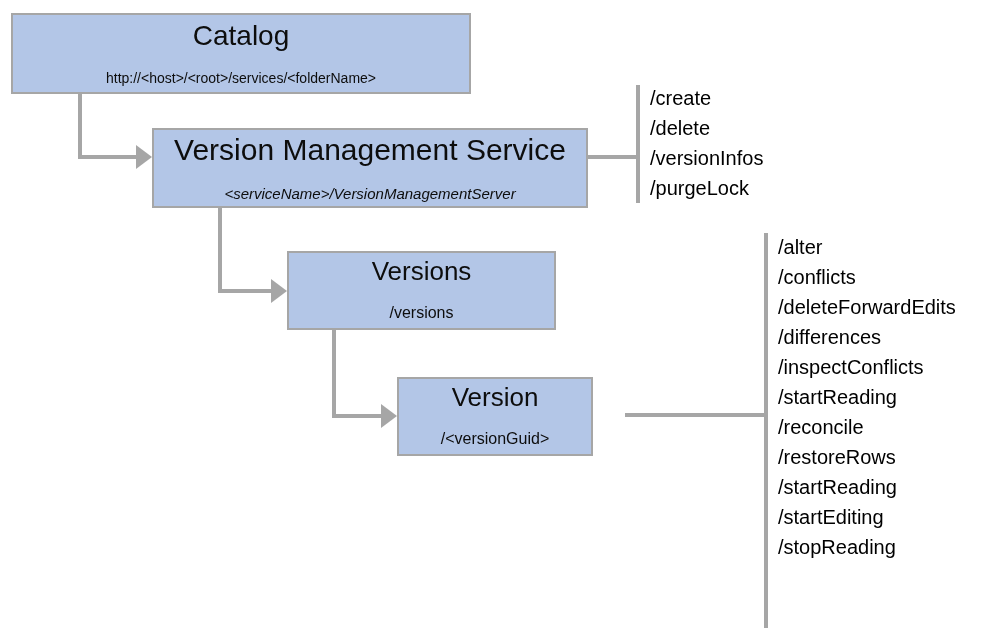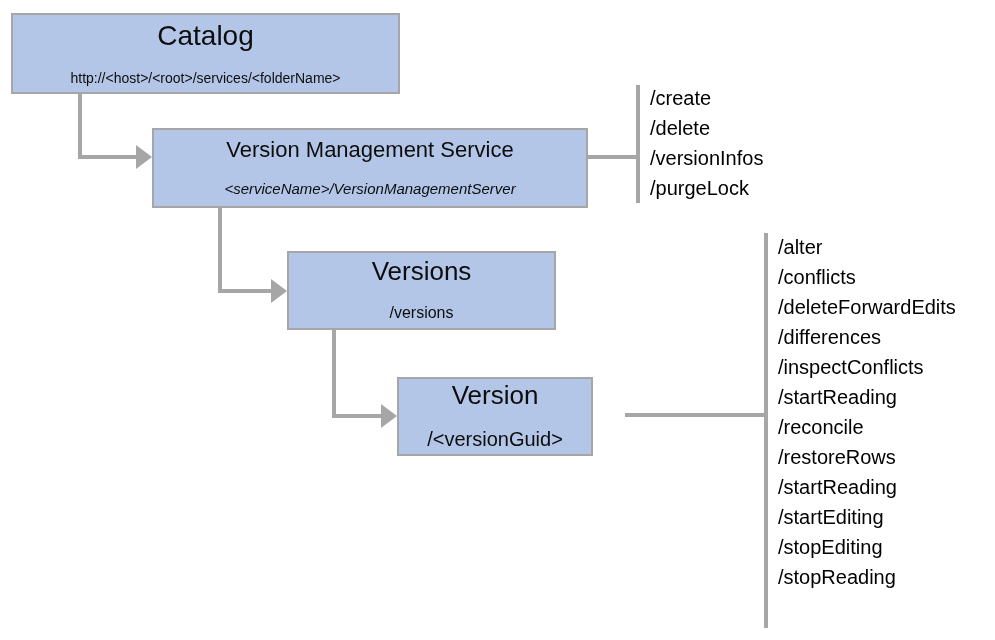--- a/index.html
+++ b/index.html
@@ -55,35 +55,35 @@
     white-space: nowrap;
   }
   .entity-subtitle {
     font-size: 15px;
     line-height: 1.15;
     margin-top: 19px;
     color: #0d0d0d;
     white-space: nowrap;
   }
 
-  #box-catalog      { left: 11px;  top: 13px;  width: 389px; height: 81px; }
+  #box-catalog      { left: 11px;  top: 13px;  width: 460px; height: 81px; }
   #box-catalog .entity-title { font-size: 28px; }
   #box-catalog .entity-subtitle { font-size: 14px; }
 
   #box-vms          { left: 152px; top: 128px; width: 436px; height: 80px; }
-  #box-vms .entity-title { font-size: 22px; text-align: center; }
+  #box-vms .entity-title { font-size: 30px; text-align: center; }
   #box-vms .entity-subtitle { font-size: 15px; font-style: italic; }
 
   #box-versions     { left: 287px; top: 251px; width: 269px; height: 79px; }
   #box-versions .entity-title { font-size: 26px; text-align: center; }
   #box-versions .entity-subtitle { font-size: 16px; }
 
   #box-version      { left: 397px; top: 377px; width: 196px; height: 79px; }
   #box-version .entity-title { font-size: 26px; }
-  #box-version .entity-subtitle { font-size: 20px; }
+  #box-version .entity-subtitle { font-size: 16px; }
 
   
   .operations-group {
     position: absolute;
   }
   .operations-rule {
     position: absolute;
     left: 0;
     top: 0;
     width: 4px;
@@ -179,18 +179,17 @@
         <li class="operation-item">/alter</li>
         <li class="operation-item">/conflicts</li>
         <li class="operation-item">/deleteForwardEdits</li>
         <li class="operation-item">/differences</li>
         <li class="operation-item">/inspectConflicts</li>
         <li class="operation-item">/startReading</li>
         <li class="operation-item">/reconcile</li>
         <li class="operation-item">/restoreRows</li>
         <li class="operation-item">/startReading</li>
         <li class="operation-item">/startEditing</li>
-        <li class="operation-item">/stopEditing</li>
         <li class="operation-item">/stopReading</li>
       </ul>
   </div>
 
 </div>
 
 </body></html>

